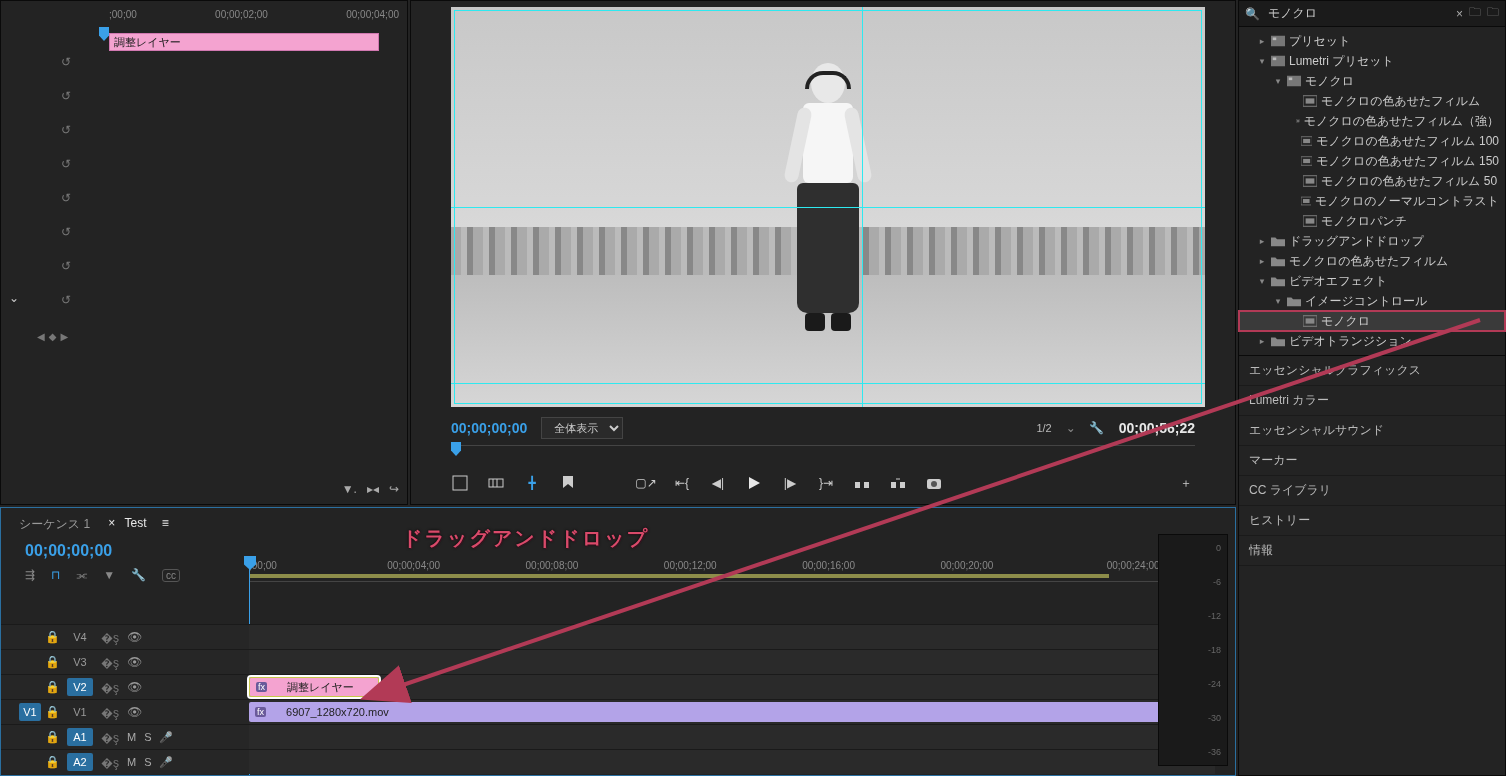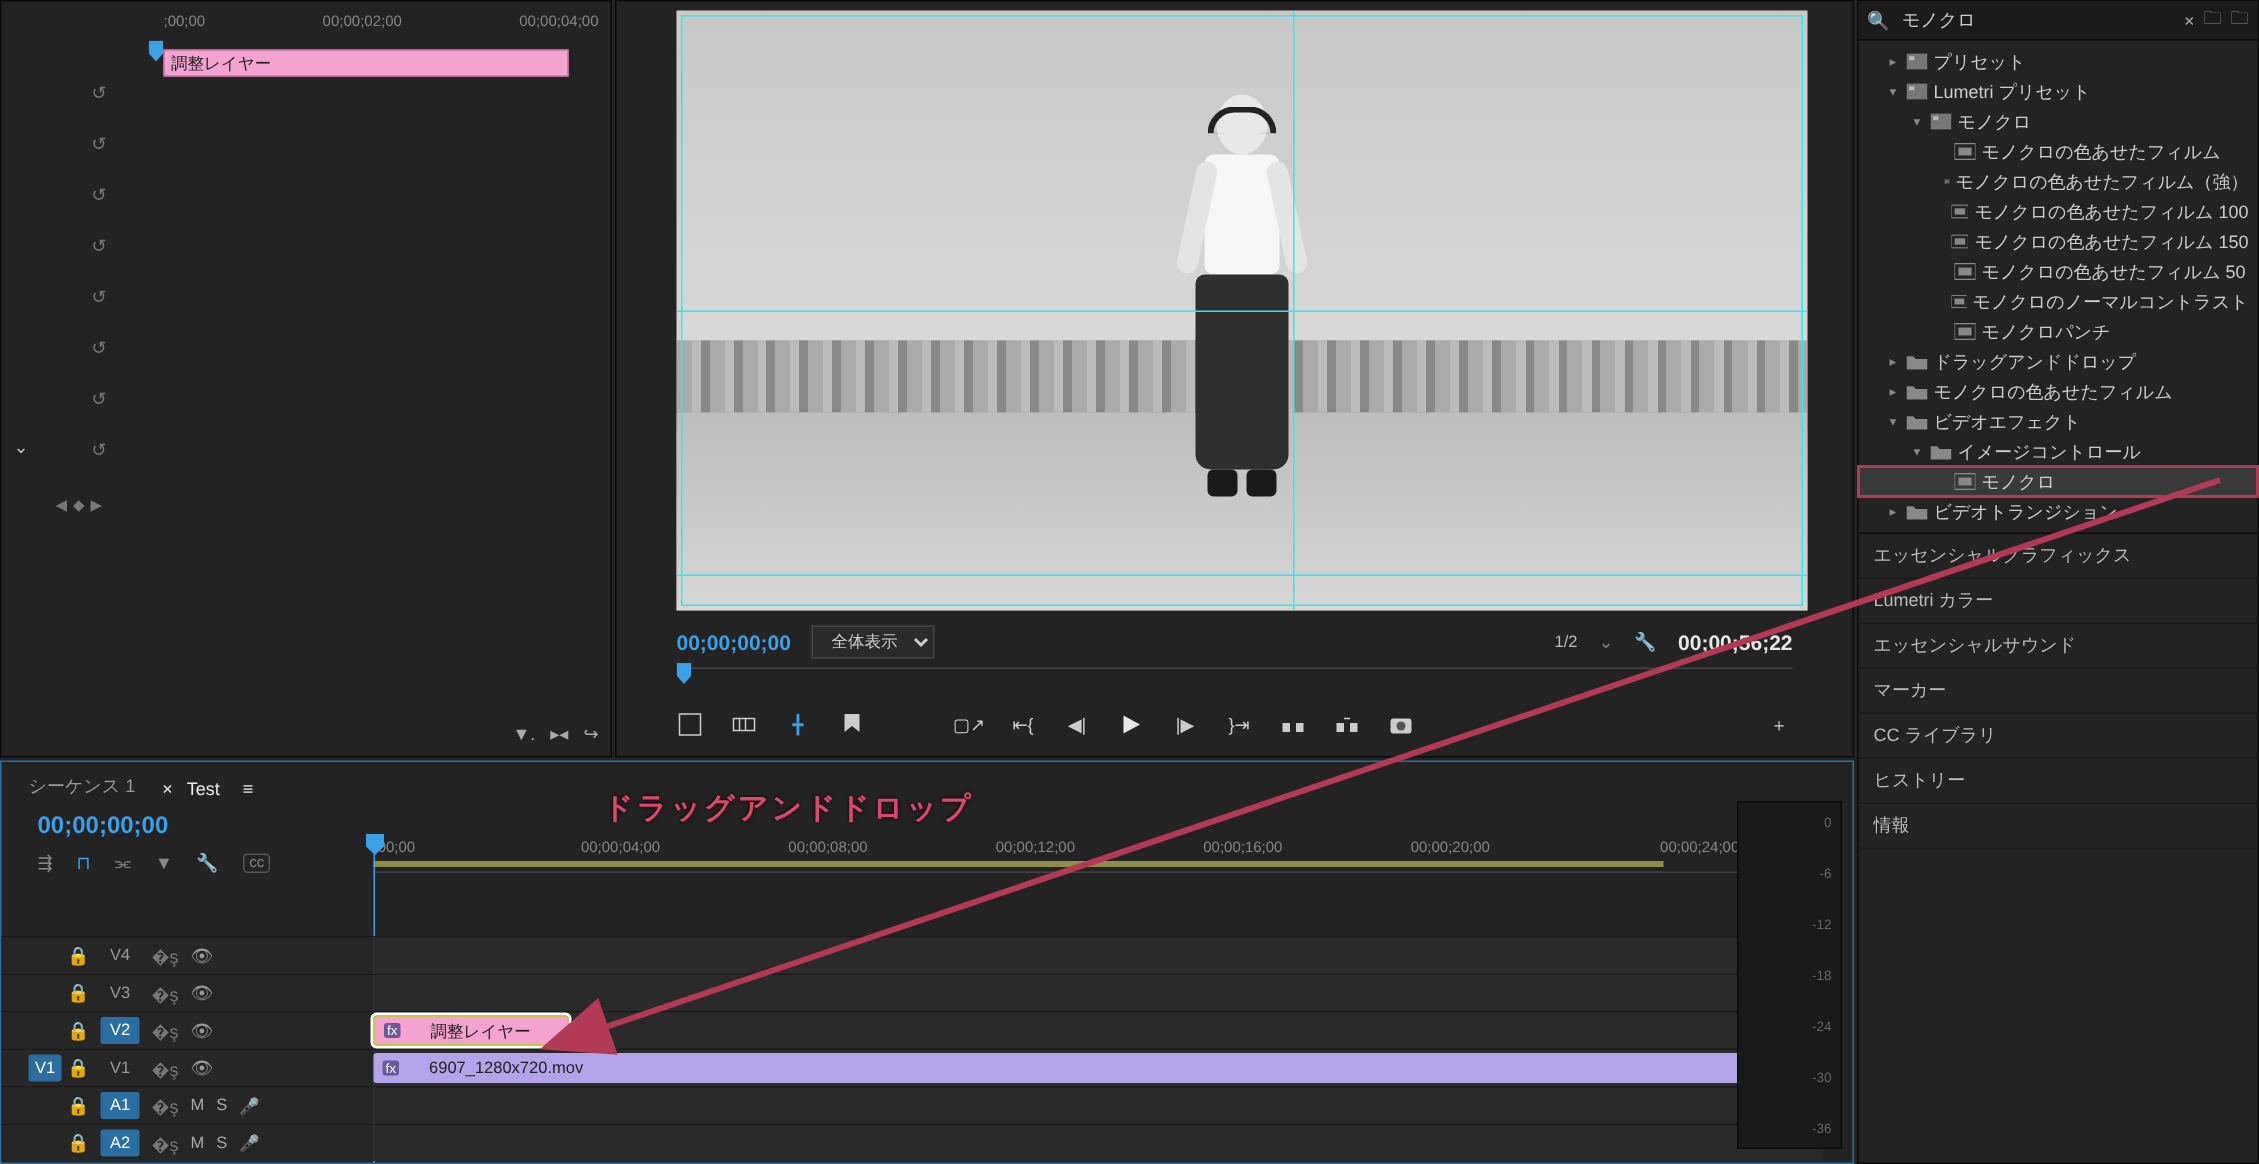--- a/index.html
+++ b/index.html
@@ -59,21 +59,21 @@
 .tree .row{display:flex;align-items:center;height:20px;padding:0 6px;gap:4px;cursor:pointer;white-space:nowrap}
 .tree .row.selected{background:#3a3a3a;outline:2px solid #b23a56;outline-offset:-1px}
 .tree .ind1{padding-left:18px}.tree .ind2{padding-left:34px}.tree .ind3{padding-left:50px}
 .tw{width:10px;text-align:center;color:#888;font-size:9px}
 .pic{width:14px;height:12px}
 .sidepanels{border-top:1px solid #0a0a0a}
 .sidepanels .sp{height:30px;display:flex;align-items:center;padding:0 10px;border-bottom:1px solid #1a1a1a;color:#bbb;cursor:pointer}
 
 
 .timeline{left:0;top:507px;width:1236px;height:269px;border:1px solid #2a6fa0}
-.tl-tabs{position:absolute;left:18px;top:8px;display:flex;gap:18px;align-items:flex-end;color:#999}
+.tl-tabs{position:absolute;left:18px;top:8px;display:flex;gap:18px;align-items:flex-start;color:#999}
 .tl-tabs .tab{display:flex;align-items:center;gap:6px;font-size:12px;cursor:pointer}
 .tl-tabs .tab.active{color:#e8e8e8}
 .tl-tc{position:absolute;left:24px;top:34px;color:#3aa0e8;font-size:16px;font-weight:600}
 .tl-tools{position:absolute;left:24px;top:60px;display:flex;gap:16px;color:#888;align-items:center}
 .tl-tools .on{color:#3aa0e8}
 .tl-ruler{position:absolute;left:248px;right:20px;top:52px;height:22px;color:#888;font-size:10px;border-bottom:1px solid #444}
 .tl-ruler .tick{position:absolute;top:0}
 .tl-playline{position:absolute;left:248px;top:52px;bottom:0;width:1px;background:#3aa0e8}
 .tl-playhead{position:absolute;left:243px;top:48px;width:12px;height:14px;background:#3aa0e8;clip-path:polygon(0 0,100% 0,100% 60%,50% 100%,0 60%)}
 .tl-inout{position:absolute;left:248px;top:66px;height:4px;background:#8d8d4a}

